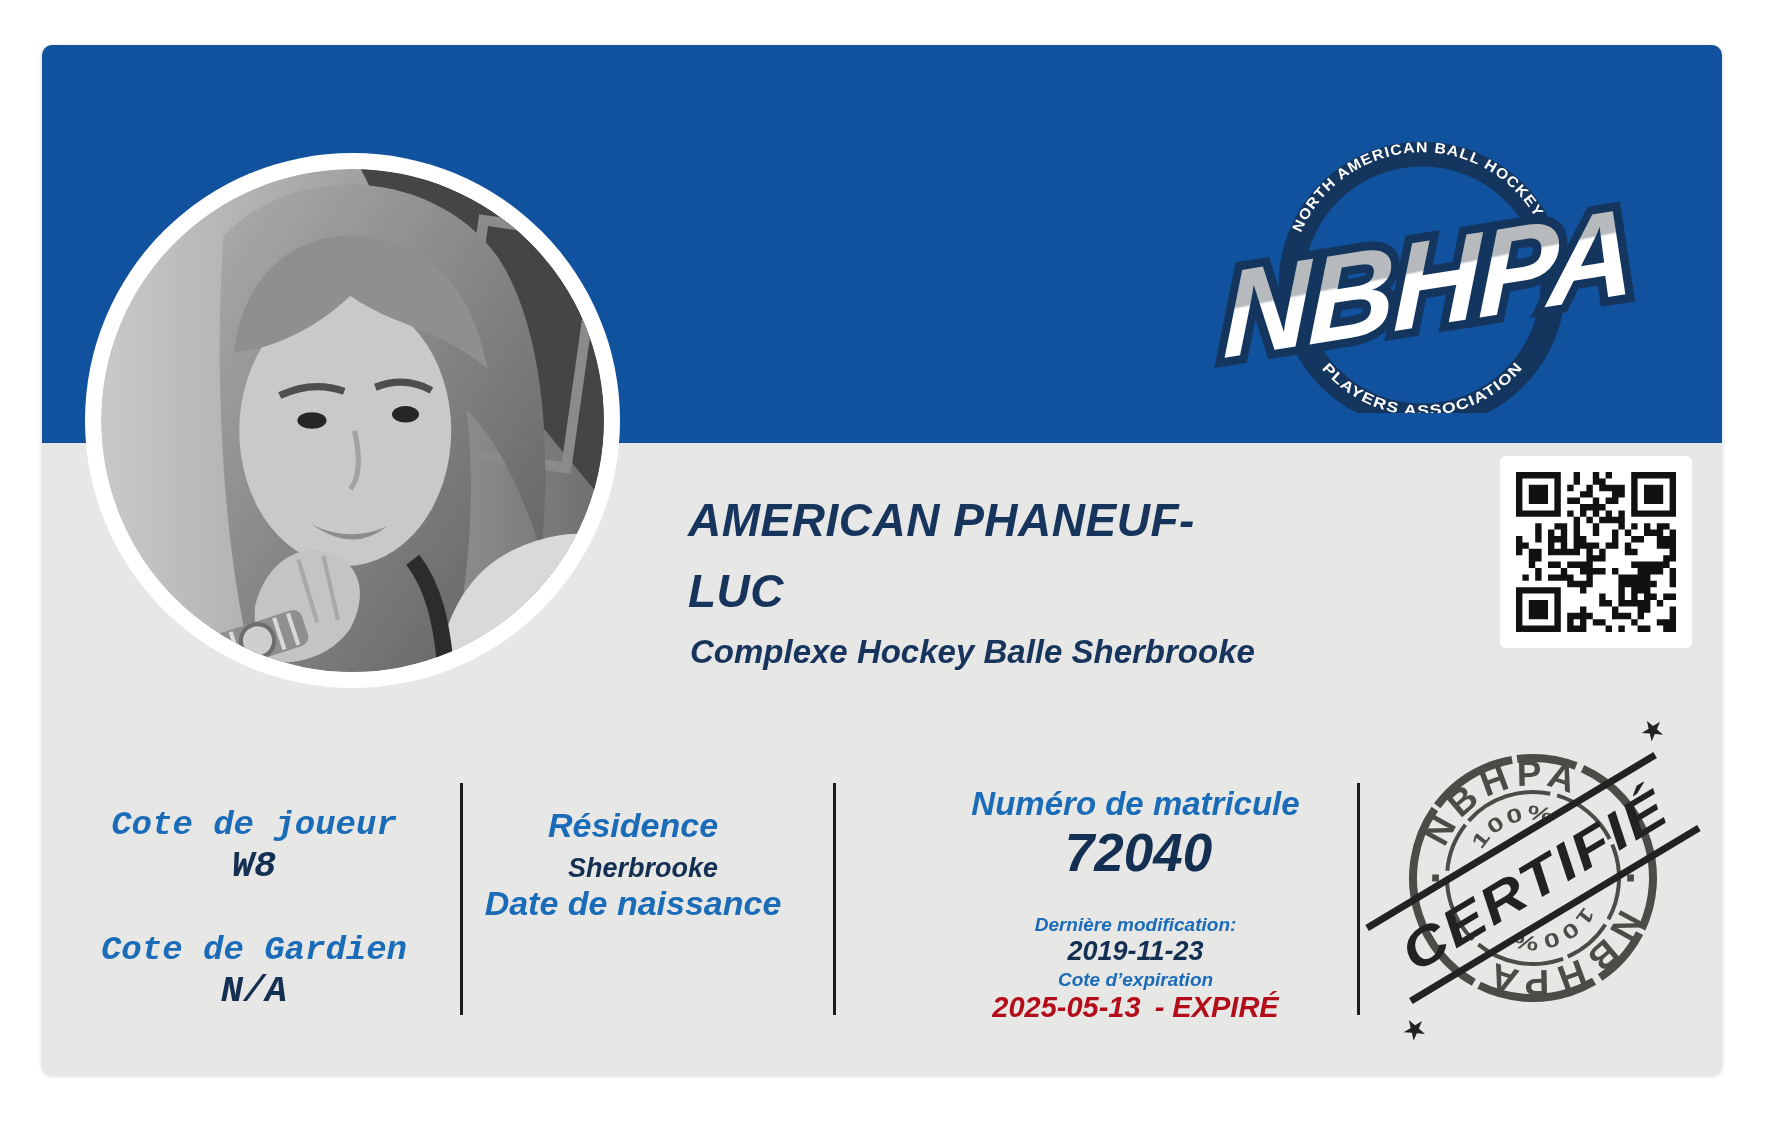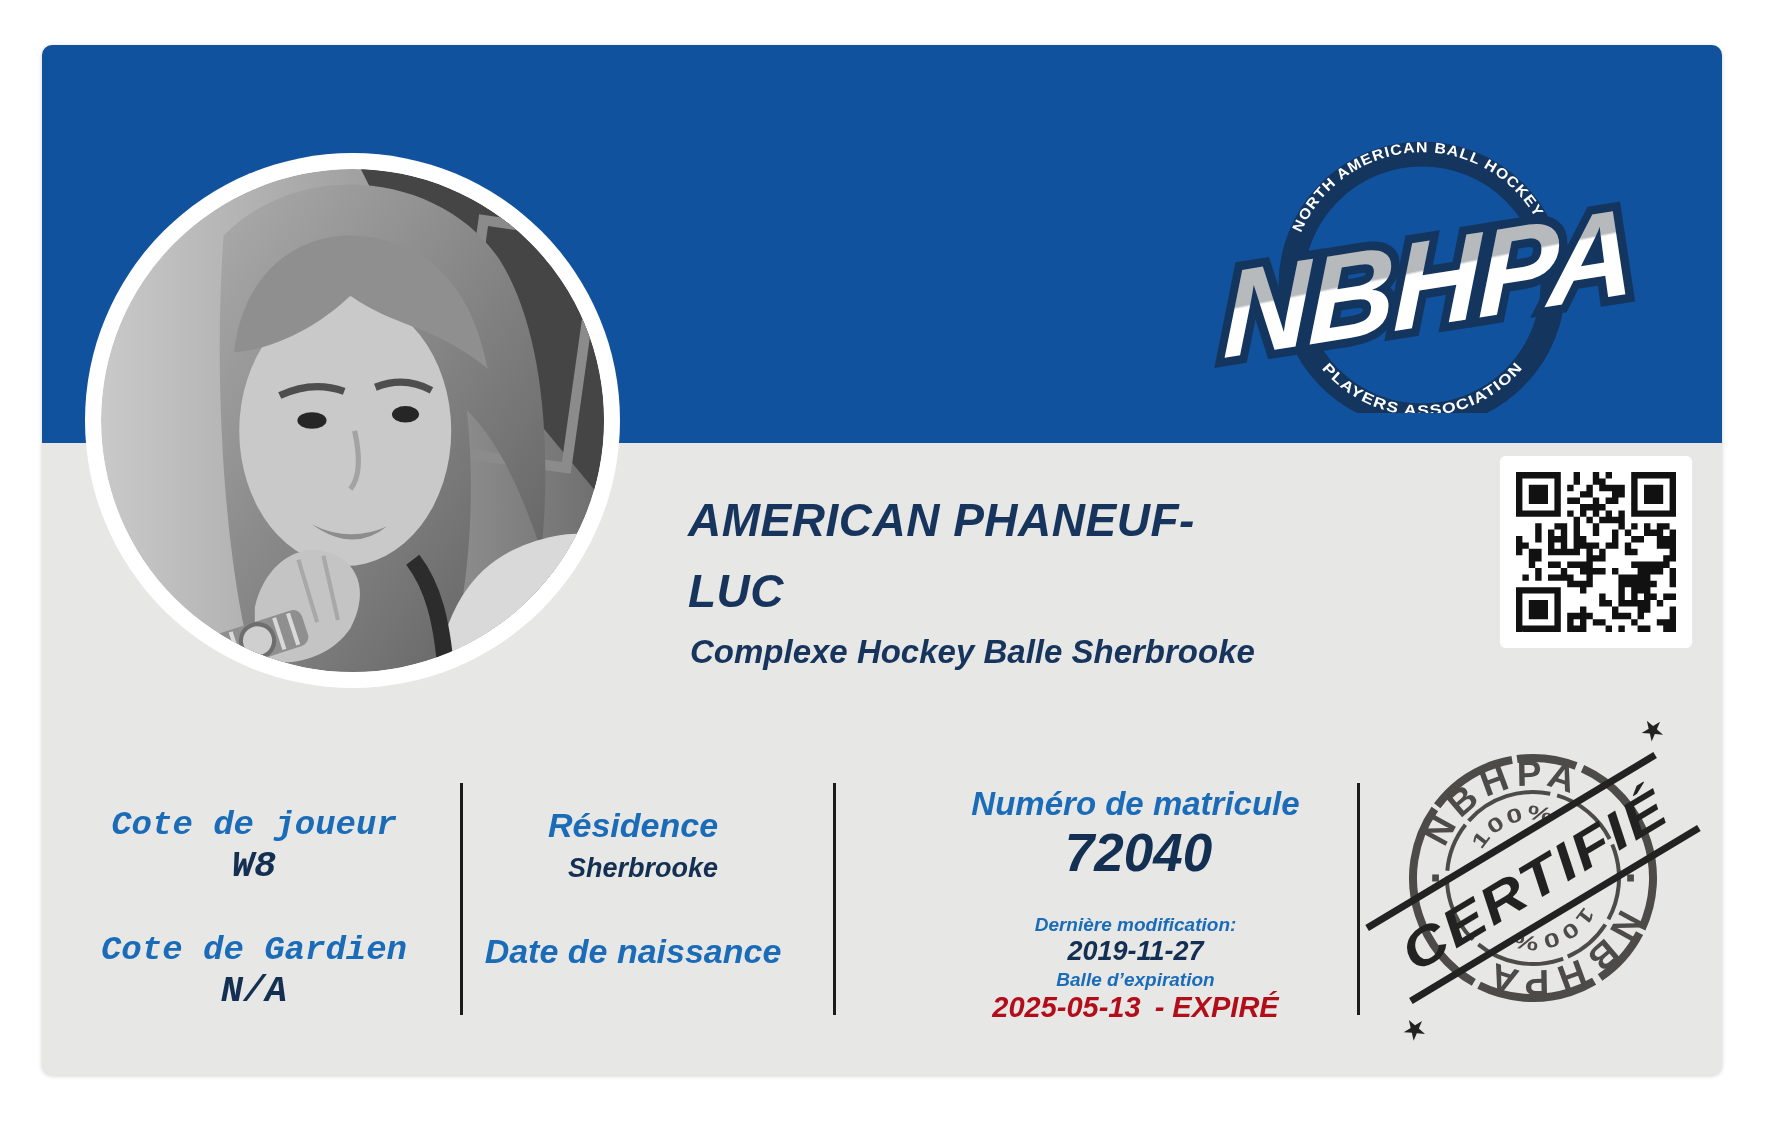--- a/index.html
+++ b/index.html
@@ -26,21 +26,21 @@
   
   .divider{position:absolute;top:738px;width:3px;height:232px;background:#1c1c1c;}
   .col{position:absolute;top:738px;text-align:center;line-height:1.15;}
   .col1{left:6px;width:412px;font-family:Liberation Mono, monospace;}
   .col2{left:421px;width:340px;}
   .col3{left:794px;width:599px;}
   .label{color:var(--label_blue,#1B6CB8);font-weight:bold;font-style:italic;}
   .value{color:var(--value_navy,#132F52);font-weight:bold;font-style:italic;}
   .f34{font-size:34px;} .f37{font-size:37px;} .f27{font-size:27px;} .f33{font-size:33px;}
   .f53{font-size:53px;padding-left:6px;} .f25{font-size:19px;} .f29{font-size:29px;}
-  .mt23{margin-top:23px;} .mt8{margin-top:8px;padding-left:20px;} .mt43{margin-top:43px;} .mt48{margin-top:48px;}
+  .mt23{margin-top:23px;} .mt8{margin-top:8px;padding-left:20px;} .mt43{margin-top:43px;} .mt48{}
   .mt2{margin-top:2px;} .mt30{margin-top:30px;}
   .expired{color:var(--alert_red,#B30D1A);font-weight:bold;font-style:italic;}
   .exp-line{display:flex;justify-content:center;gap:14px;}
   
   .logo-svg{position:absolute;left:1078px;top:22px;width:560px;height:346px;}
   .stamp-svg{position:absolute;left:1291px;top:633px;width:400px;height:400px;opacity:.85;}
 </style>
 </head>
 <body>
 
@@ -146,22 +146,22 @@
       <div class="label f34 mt23">Résidence</div>
       <div class="value f27 mt8">Sherbrooke</div>
       <div class="label f34 mt48">Date de naissance</div>
       <div class="value f27"></div>
     </div>
 
     <div class="col col3">
       <div class="label f33 mt2">Numéro de matricule</div>
       <div class="value f53">72040</div>
       <div class="label f25 mt30">Dernière modification:</div>
-      <div class="value f27">2019-11-27</div>
-      <div class="label f25 mt2">Balle d’expiration</div>
+      <div class="value f27">2019-11-23</div>
+      <div class="label f25 mt2">Cote d’expiration</div>
       <div class="exp-line f29">
         <span class="expired">2025-05-13</span>
         <span class="expired">- EXPIRÉ</span>
       </div>
     </div>
 
     <svg class="stamp-svg" viewBox="-200 -200 400 400" xmlns="http://www.w3.org/2000/svg">
       <defs>
         <path id="stampArcTop" d="M -74 -55 A 92 92 0 0 1 74 -55"></path>
         <path id="stampArcPct" d="M -40 -42 A 58 58 0 0 1 40 -42"></path>

